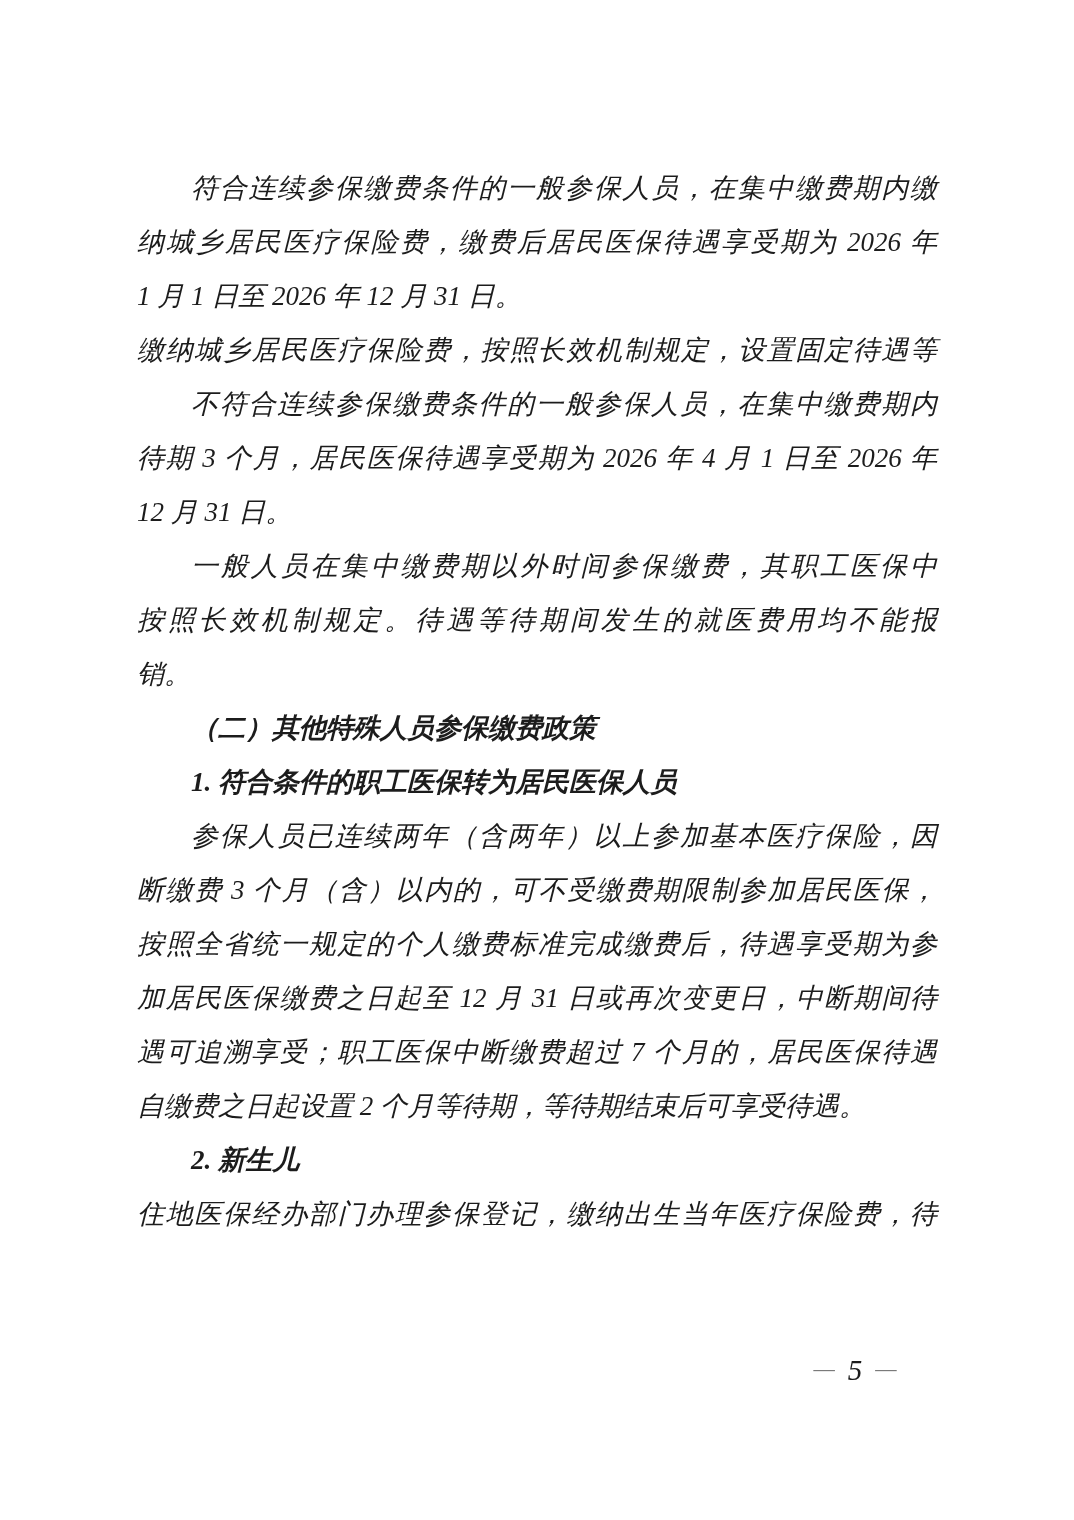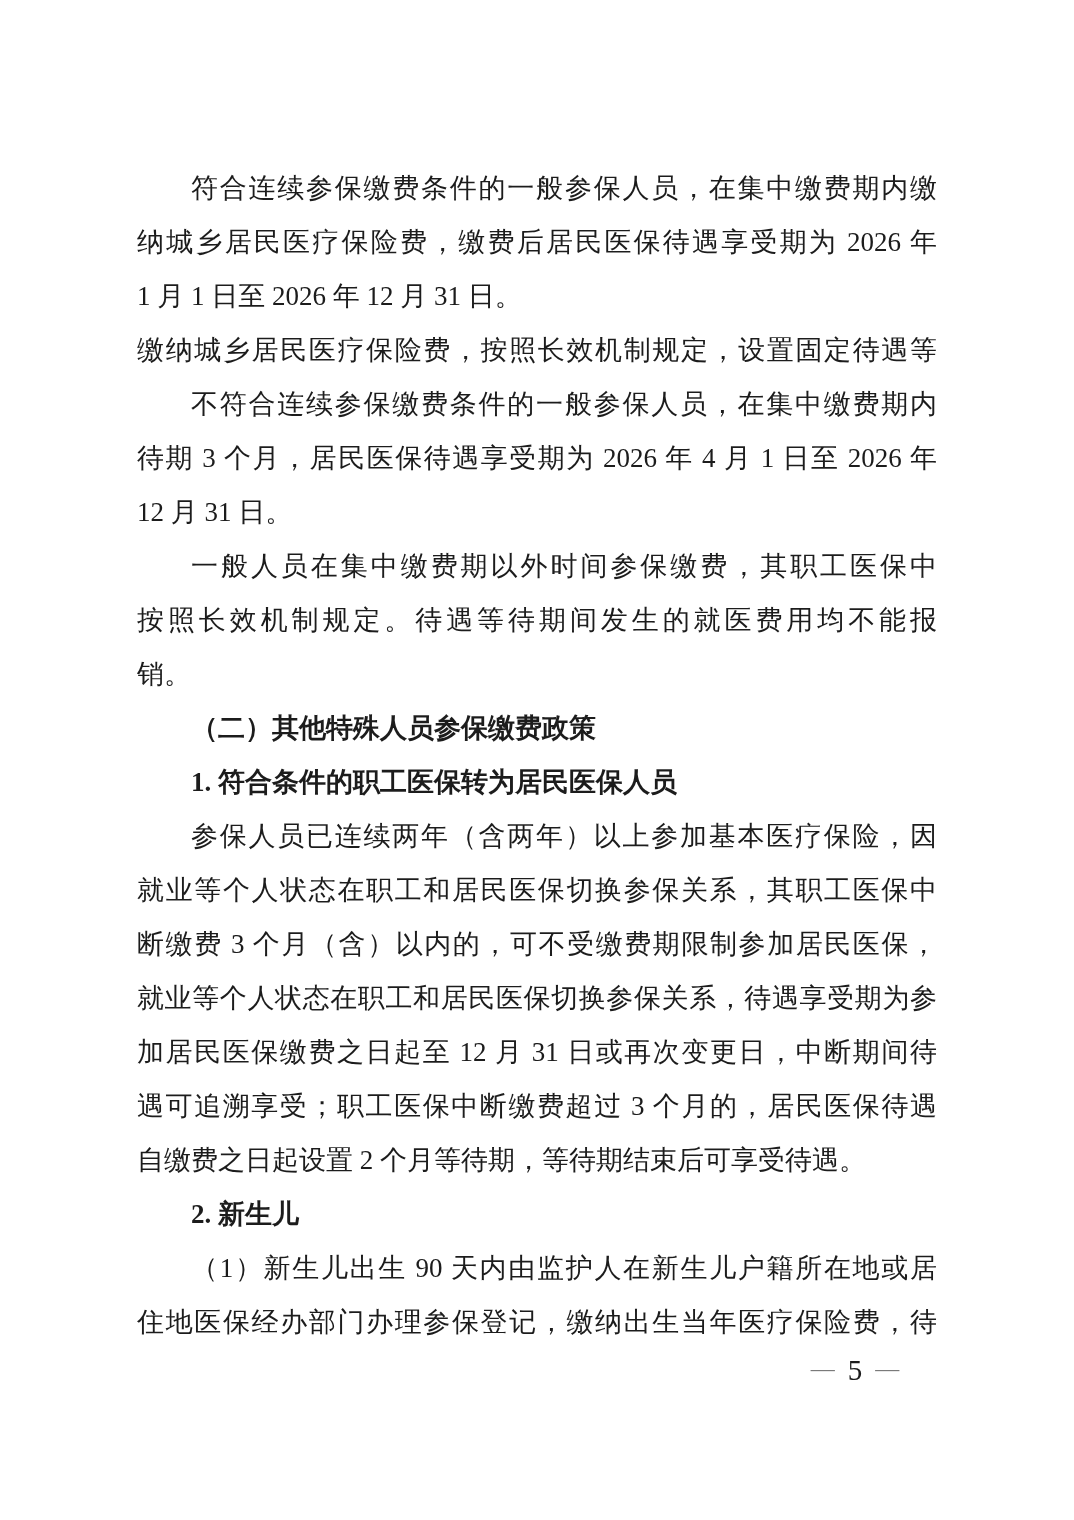--- a/index.html
+++ b/index.html
@@ -8,20 +8,21 @@
     background: #ffffff;
   }
   .page {
     position: relative;
     width: 1074px;
     height: 1520px;
     background: var(--bg, #ffffff);
     overflow: hidden;
     font-family: "Liberation Serif", "DejaVu Serif", serif;
     color: var(--text, #1c1c1c);
+    font-style: italic;
   }
   .doc-body {
     position: absolute;
     left: 137px;
     top: 161px;
     width: 800px;
   }
   .para {
     margin: 0;
     padding: 0;
@@ -87,32 +88,30 @@
         <div class="line">销。</div>
       </div>
       <div class="para">
         <div class="line indent bold">（二）其他特殊人员参保缴费政策</div>
       </div>
       <div class="para">
         <div class="line indent bold">1. 符合条件的职工医保转为居民医保人员</div>
       </div>
       <div class="para">
         <div class="line just indent">参保人员已连续两年（含两年）以上参加基本医疗保险，因</div>
-        <div class="line just">就业等个人状态在职工和居民医保切换参保关系，其职工医保中</div>
         <div class="line just">断缴费 3 个月（含）以内的，可不受缴费期限制参加居民医保，</div>
-        <div class="line just">就业等个人状态在职工和居民医保切换参保关系，待遇享受期为参</div>
+        <div class="line just">按照全省统一规定的个人缴费标准完成缴费后，待遇享受期为参</div>
         <div class="line just">加居民医保缴费之日起至 12 月 31 日或再次变更日，中断期间待</div>
-        <div class="line just">遇可追溯享受；职工医保中断缴费超过 3 个月的，居民医保待遇</div>
+        <div class="line just">遇可追溯享受；职工医保中断缴费超过 7 个月的，居民医保待遇</div>
         <div class="line">自缴费之日起设置 2 个月等待期，等待期结束后可享受待遇。</div>
       </div>
       <div class="para">
         <div class="line indent bold">2. 新生儿</div>
       </div>
       <div class="para">
-        <div class="line just indent">（1）新生儿出生 90 天内由监护人在新生儿户籍所在地或居</div>
         <div class="line just">住地医保经办部门办理参保登记，缴纳出生当年医疗保险费，待</div>
       </div>
     </div>
   <div class="footer">
     <span class="dash">—</span>
     <span class="num">5</span>
     <span class="dash">—</span>
   </div>
 </div>
 

